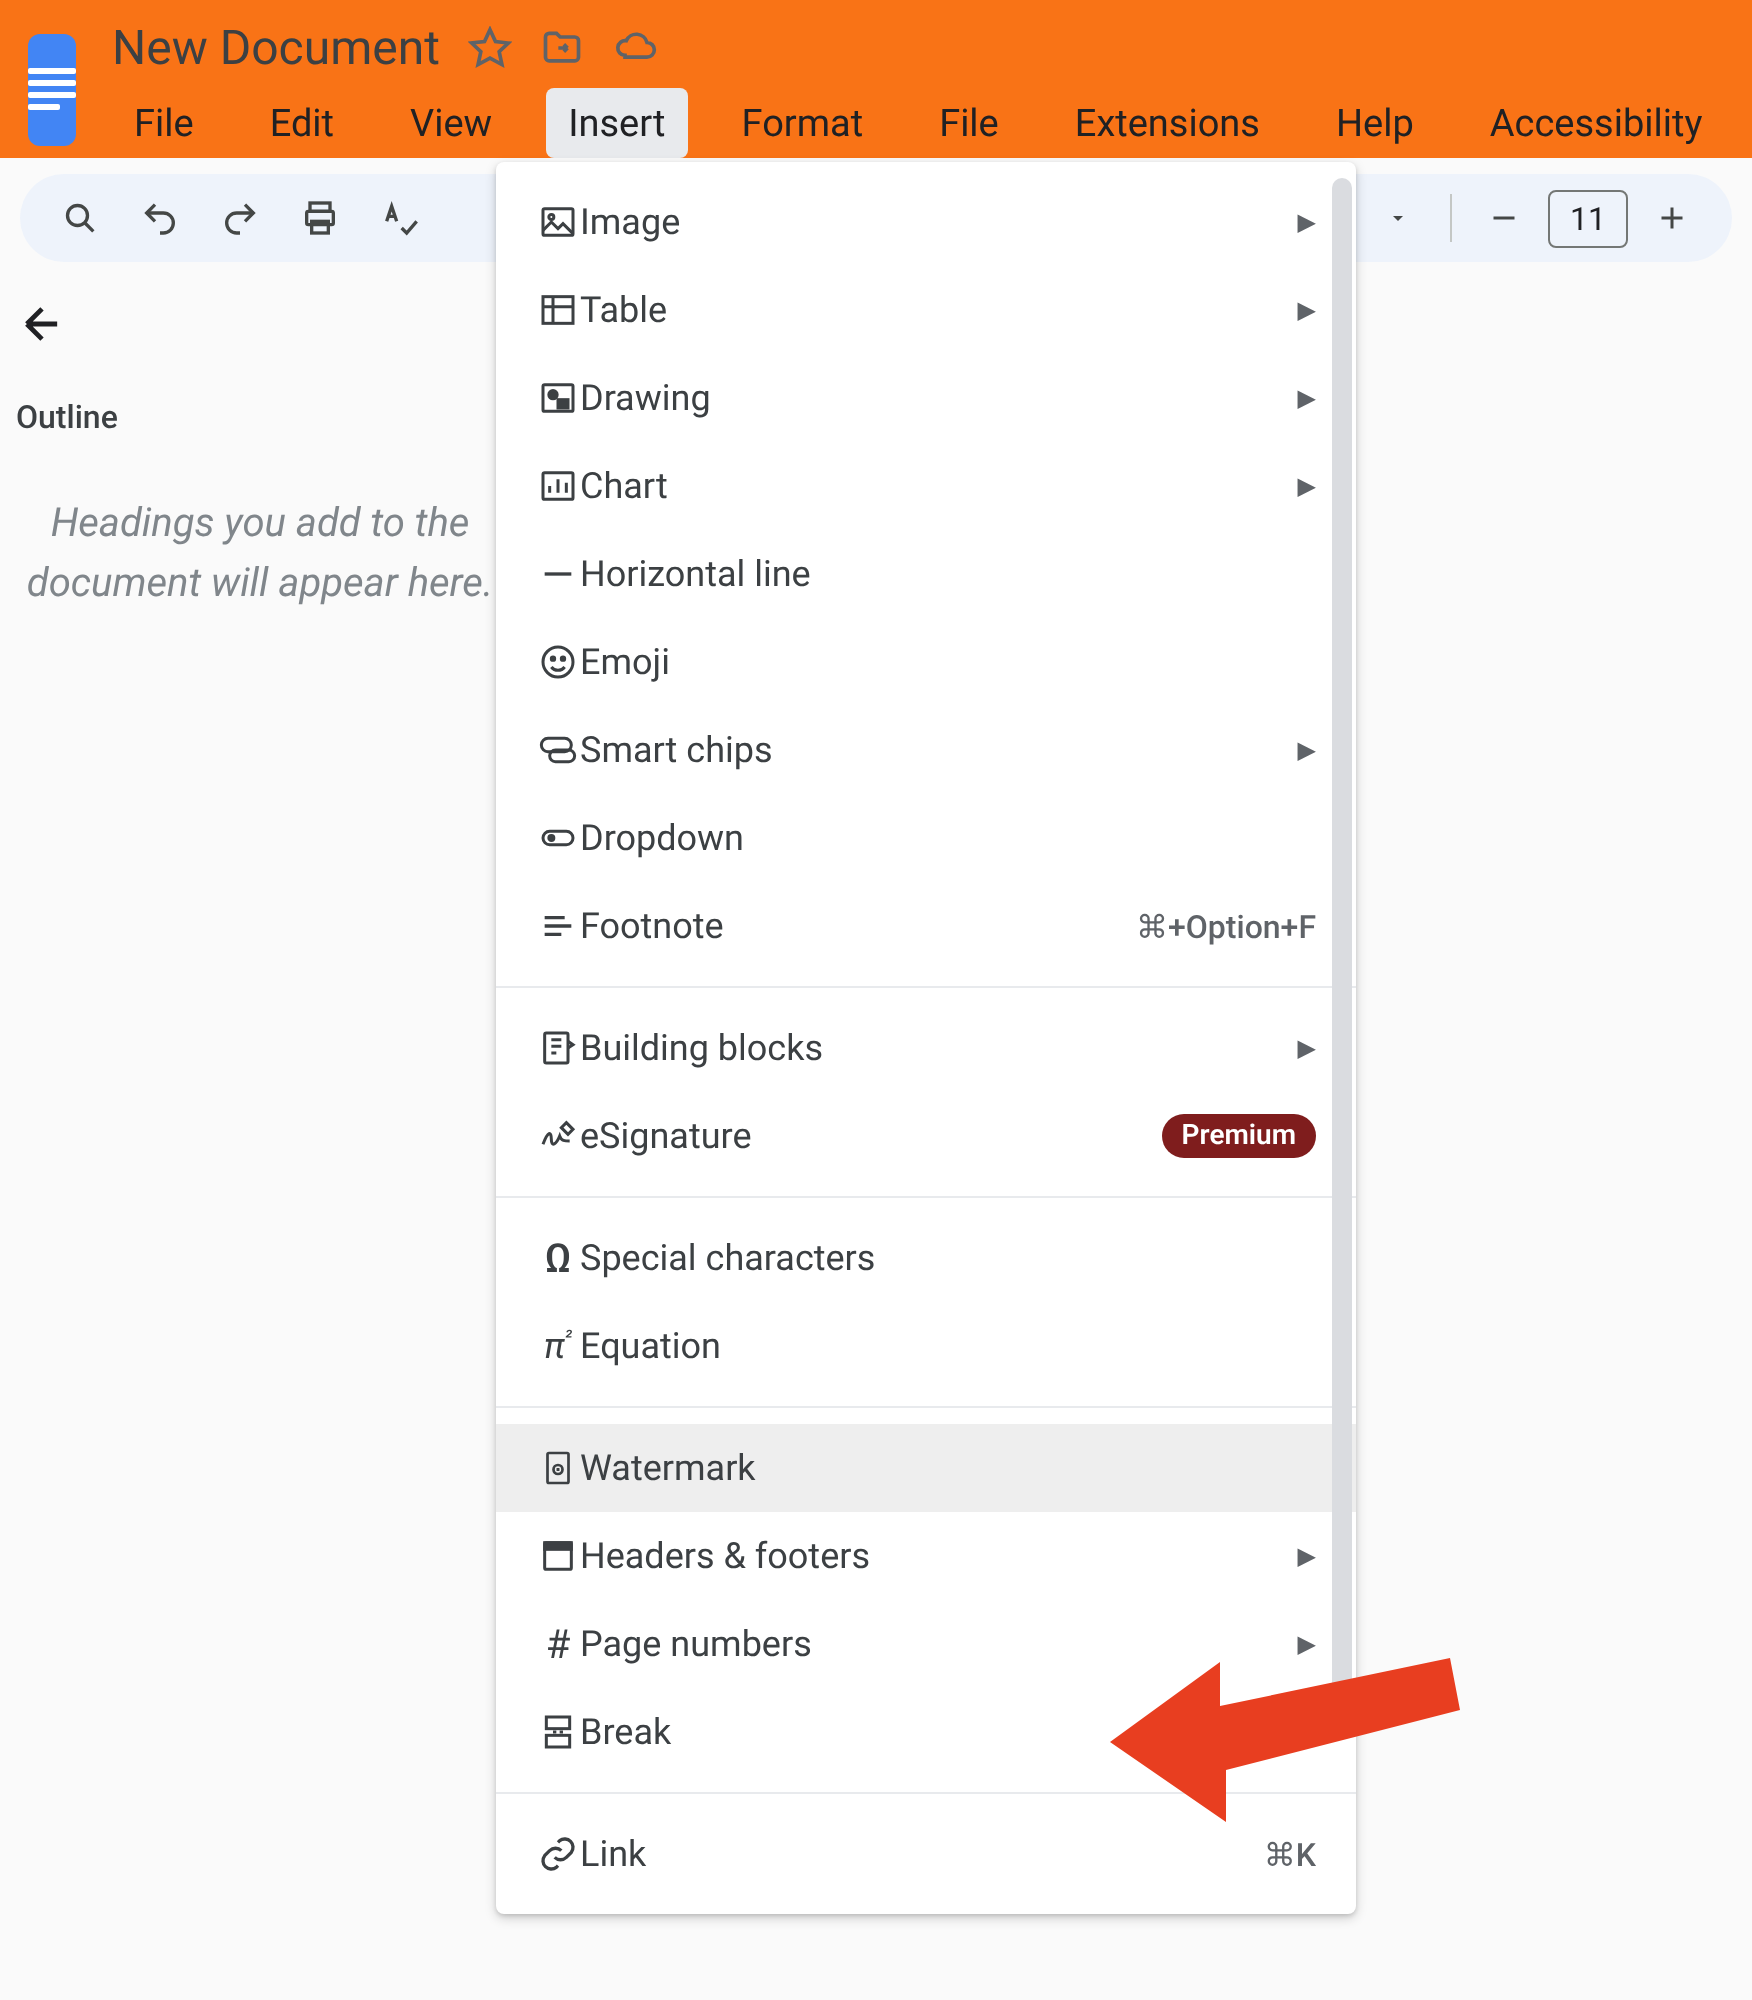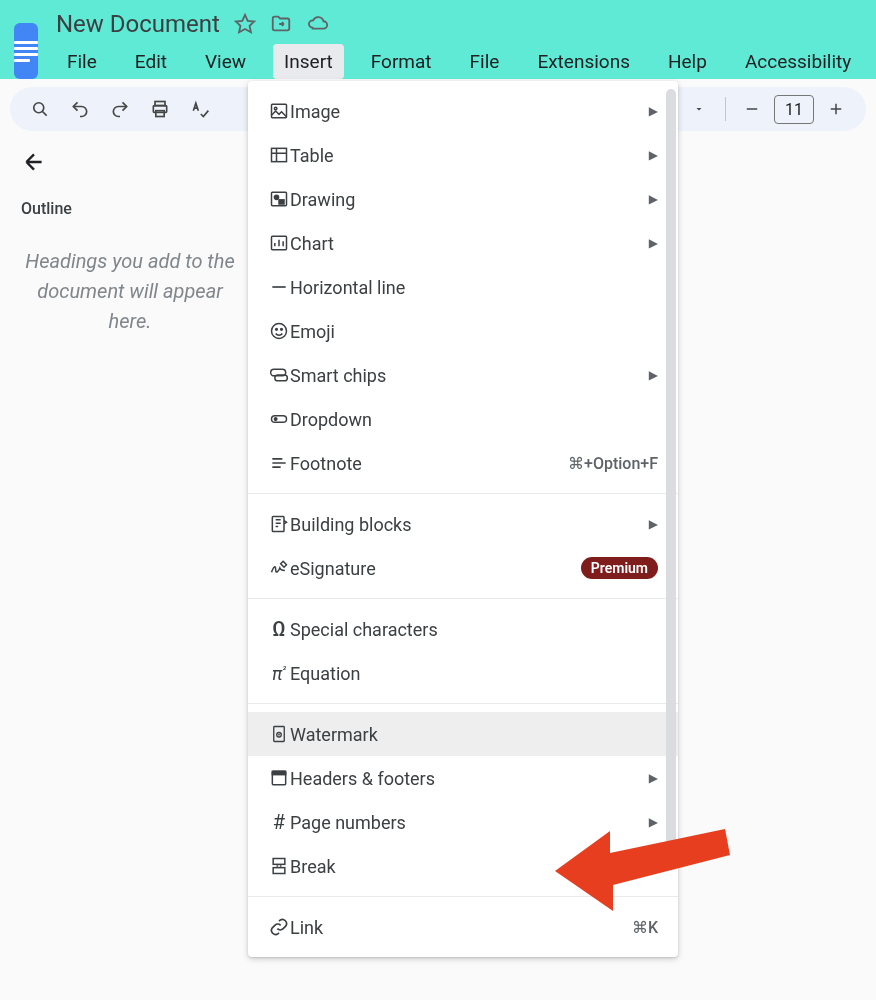--- a/index.html
+++ b/index.html
@@ -6,23 +6,23 @@
 body {
   font-family: 'Google Sans', Roboto, Arial, sans-serif;
   background: #fafafa;
   width: 876px;
   height: 1000px;
   overflow: hidden;
   color: #202124;
 }
 .header {
   display: flex;
-  align-items: flex-end;
+  align-items: center;
   padding: 10px 14px 0 14px;
-  background: #5eead4;
+  background: #f97316;
 }
 .docs-icon {
   width: 42px;
   height: 56px;
   background: #4285f4;
   border-radius: 6px;
   display: flex;
   align-items: center;
   justify-content: center;
   margin-right: 18px;
@@ -96,21 +96,21 @@
   font-size: 16px;
   min-width: 24px;
   text-align: center;
 }
 .content-area {
   display: flex;
   position: relative;
 }
 .sidebar {
   width: 260px;
-  padding: 18px 21px;
+  padding: 18px 8px;
 }
 .back-arrow {
   color: #202124;
   margin-bottom: 24px;
 }
 .outline-title {
   font-size: 16px;
   color: #3c4043;
   font-weight: 500;
   margin-bottom: 28px;

